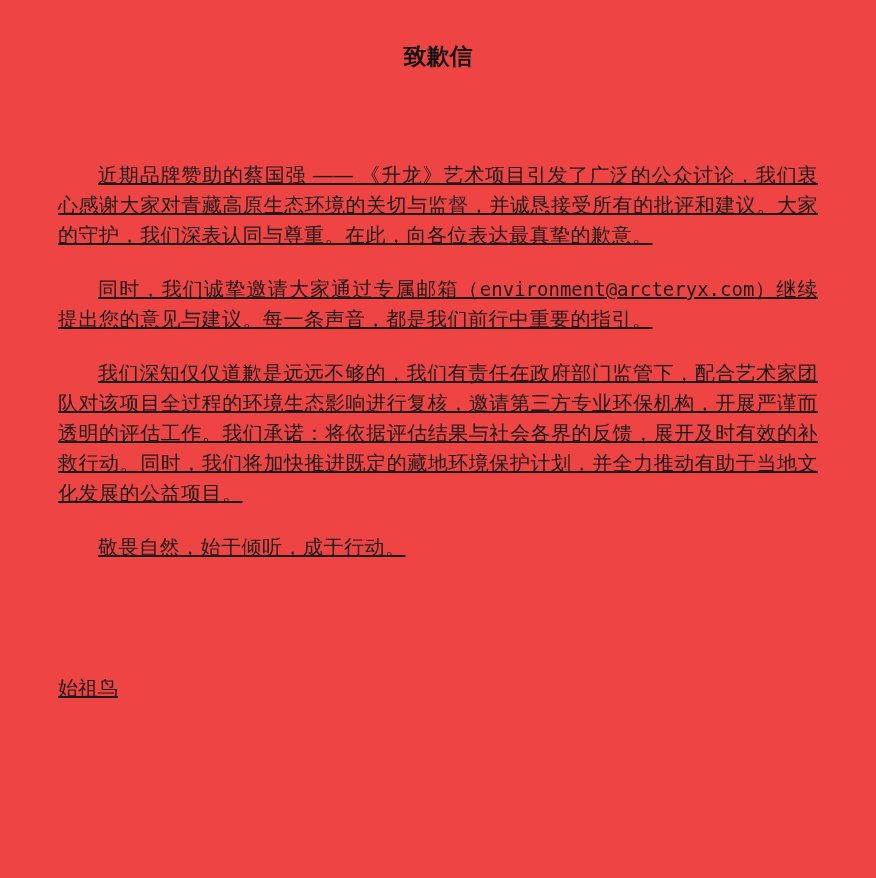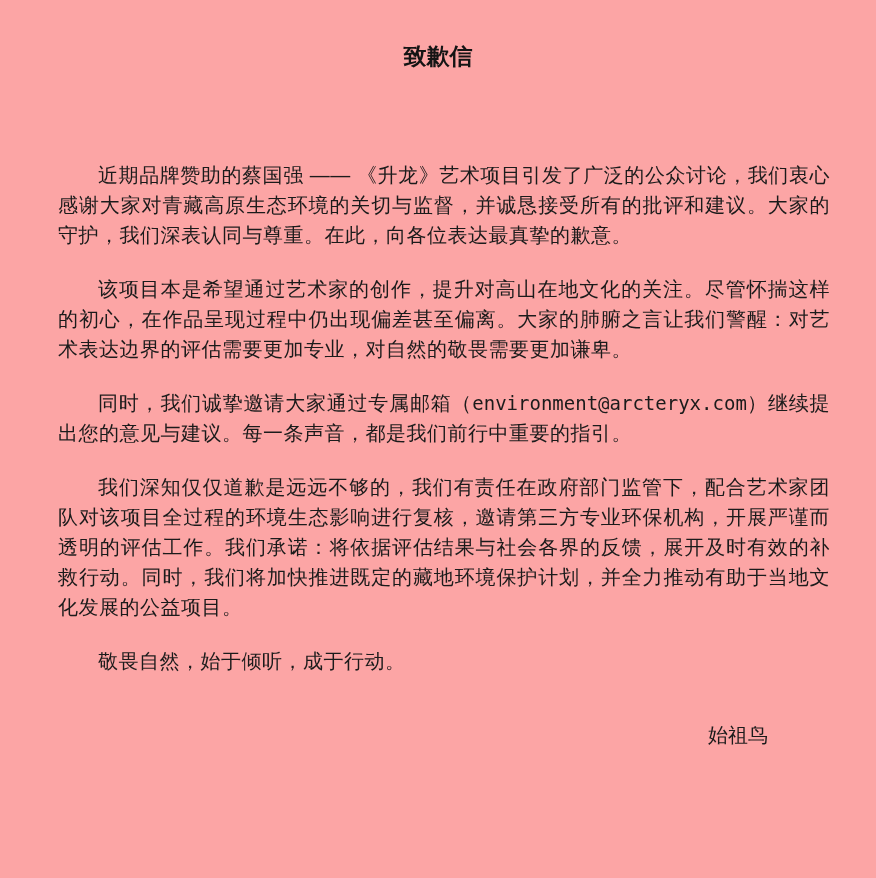--- a/index.html
+++ b/index.html
@@ -3,73 +3,72 @@
 <meta charset="utf-8">
 <style>
   * { box-sizing: border-box; }
   html, body { margin: 0; padding: 0; }
   body { background: #ffffff; }
   .page {
     position: relative;
     width: 876px;
     height: 878px;
     margin: 0 auto;
-    background: #fca5a5;
+    background: #ef4444;
     color: #1b1b1b;
     font-family: "Liberation Sans", "DejaVu Sans", sans-serif;
     overflow: hidden;
   }
   .title {
     margin: 40px 0 0 0;
     text-align: center;
     font-size: 23px;
     font-weight: 700;
     line-height: 32px;
     color: #141414;
   }
   .content {
-    padding: 88px 46px 0 58px;
+    padding: 88px 58px 0 58px;
+    text-decoration: underline;
   }
   .content p {
     margin: 0 0 24px 0;
     font-size: 20px;
     line-height: 30px;
     text-indent: 2em;
     text-align: justify;
     letter-spacing: 0.5px;
   }
   .mono {
     font-family: "DejaVu Sans Mono", "Liberation Mono", monospace;
     font-size: 19px;
     letter-spacing: 0;
   }
   p.closing { text-indent: 0; margin-bottom: 0; }
   .closing-line { display: block; text-indent: 2em; }
   .signature {
-    margin-top: 44px;
+    margin-top: 111px;
     padding-right: 46px;
-    text-align: right;
     font-size: 20px;
     line-height: 30px;
   }
   .sig-name { padding-right: 16px; }
   .sig-date { font-family: "DejaVu Sans Mono", "Liberation Mono", monospace; font-size: 19px; }
 </style>
 </head>
 <body>
 
 <div class="page">
 
   <h1 class="title">致歉信</h1>
 
   <div class="content">
 
     <p>近期品牌赞助的蔡国强 —— 《升龙》艺术项目引发了广泛的公众讨论，我们衷心感谢大家对青藏高原生态环境的关切与监督，并诚恳接受所有的批评和建议。大家的守护，我们深表认同与尊重。在此，向各位表达最真挚的歉意。</p>
 
-    <p>该项目本是希望通过艺术家的创作，提升对高山在地文化的关注。尽管怀揣这样的初心，在作品呈现过程中仍出现偏差甚至偏离。大家的肺腑之言让我们警醒：对艺术表达边界的评估需要更加专业，对自然的敬畏需要更加谦卑。</p>
 
     <p><span>同时，我们诚挚邀请大家通过专属邮箱（</span><span class="mono">environment@arcteryx.com</span><span>）继续提出您的意见与建议。每一条声音，都是我们前行中重要的指引。</span></p>
 
     <p>我们深知仅仅道歉是远远不够的，我们有责任在政府部门监管下，配合艺术家团队对该项目全过程的环境生态影响进行复核，邀请第三方专业环保机构，开展严谨而透明的评估工作。我们承诺：将依据评估结果与社会各界的反馈，展开及时有效的补救行动。同时，我们将加快推进既定的藏地环境保护计划，并全力推动有助于当地文化发展的公益项目。</p>
 
     <p class="closing">
       <span class="closing-line">敬畏自然，始于倾听，成于行动。</span>
     </p>
 
     <div class="signature">

